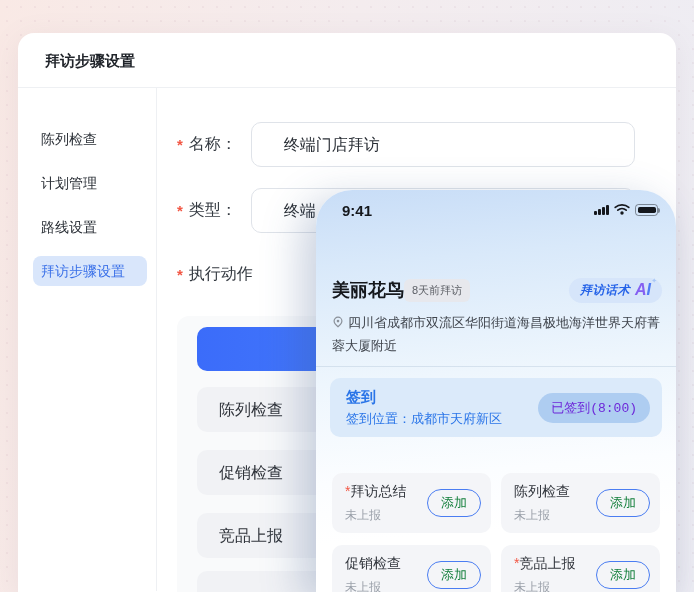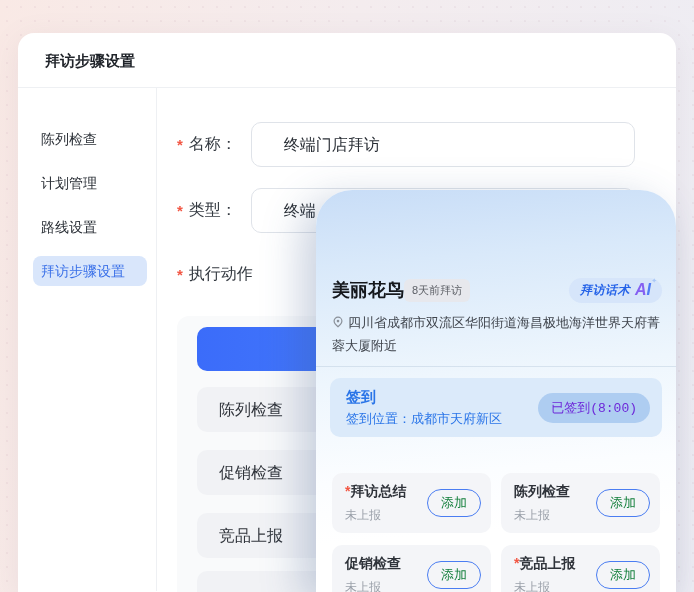--- a/index.html
+++ b/index.html
@@ -120,21 +120,21 @@
     position:absolute; right:12px; top:50%; transform:translateY(-50%);
     background:#aecdf1; color:#6d28d9; font-size:13px;
     padding:6px 13px; border-radius:16px; cursor:pointer;
   }
 
   .task-grid {
     position:absolute; top:283px; left:16px; right:16px;
     display:grid; grid-template-columns:1fr 1fr; column-gap:10px; row-gap:12px;
   }
   .task-card { position:relative; height:60px; background:#f4f5f8; border-radius:10px; }
-  .task-title { position:absolute; top:10px; left:13px; font-size:14px; font-weight:700; color:#2f333a;text-align:right; }
+  .task-title { position:absolute; top:10px; left:13px; font-size:14px; font-weight:400; color:#2f333a;text-align:right; }
   .task-title .mark { color:#f25643; }
   .task-status { position:absolute; bottom:9px; left:13px; font-size:12px; color:#9ba1aa; }
   .add-btn {
     position:absolute; right:10px; top:50%; transform:translateY(-50%);
     border:1.4px solid #4a7df2; color:#15803d; background:transparent;
     font-size:13px; padding:4px 13px; border-radius:15px; cursor:pointer;
     font-family:inherit;
   }
 </style>
 </head>
@@ -179,20 +179,42 @@
           <div class="action-item ai-3">竞品上报</div>
           <div class="action-item ai-4"></div>
         </div>
 
       </main>
     </div>
   </div>
 
   <div class="phone">
 
+    <div class="statusbar">
+      <span class="status-time">9:41</span>
+      <span class="status-icons">
+        <span class="signal">
+          <i style="height:4px"></i>
+            <i style="height:6px"></i>
+            <i style="height:8px"></i>
+            <i style="height:10px"></i>
+        </span>
+        <span>
+          <svg width="16" height="12" viewBox="0 0 16 12">
+            <path d="M1.2 4.4a10.4 10.4 0 0 1 13.6 0" fill="none" stroke="#15181d" stroke-width="1.7" stroke-linecap="round"></path>
+            <path d="M3.8 7.1a6.6 6.6 0 0 1 8.4 0" fill="none" stroke="#15181d" stroke-width="1.7" stroke-linecap="round"></path>
+            <circle cx="8" cy="10" r="1.7" fill="#15181d"></circle>
+          </svg>
+        </span>
+        <span class="battery">
+          <span class="fill"></span>
+            <span class="tip"></span>
+        </span>
+      </span>
+    </div>
 
 
     <div class="store-row">
       <span class="store-name">美丽花鸟</span>
       <span class="visit-badge">8天前拜访</span>
       <span class="ai-pill">
         <span class="talk">拜访话术</span>
         <span class="ai"><span class="a">A</span><span class="i">I</span><span class="spark">✦</span></span>
       </span>
     </div>

